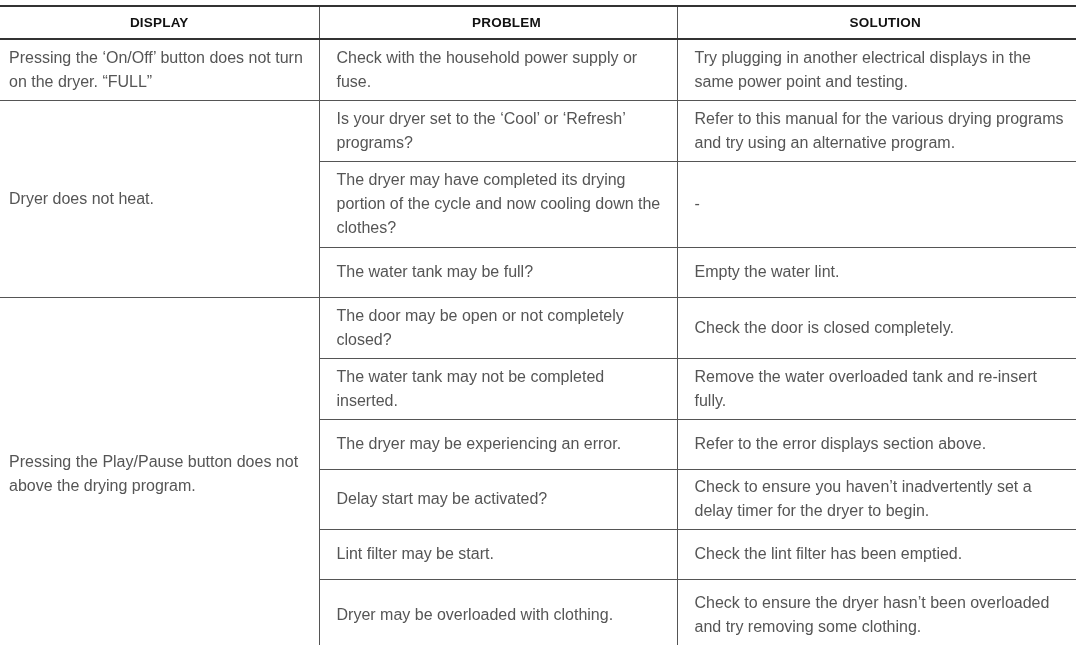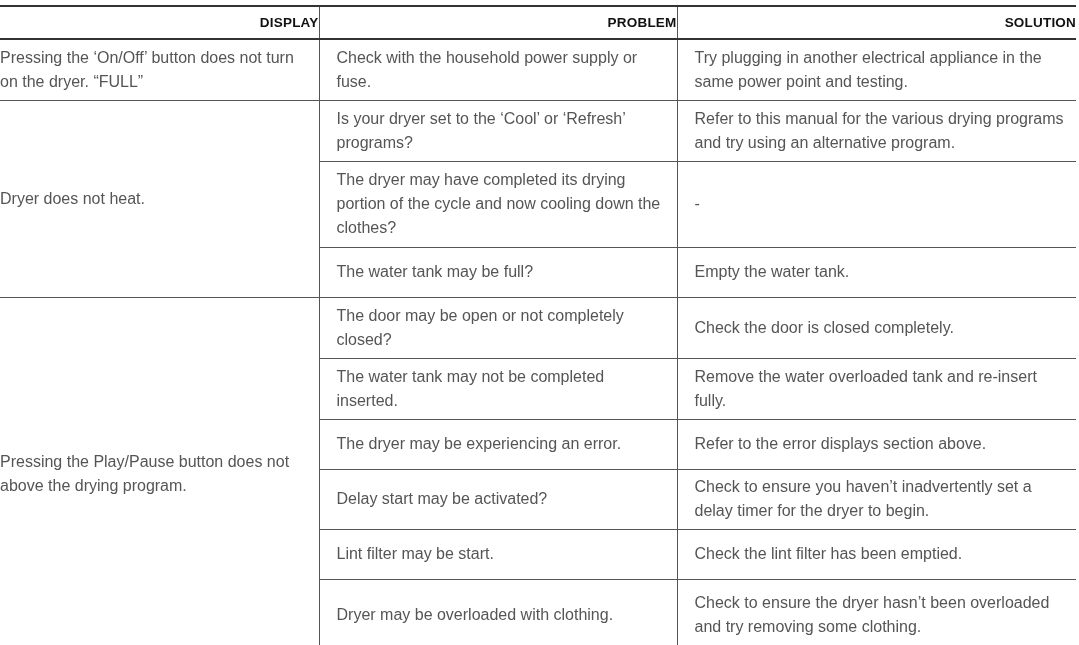--- a/index.html
+++ b/index.html
@@ -2,28 +2,28 @@
 <html><head>
 <meta charset="utf-8">
 <style>
   html, body { margin: 0; padding: 0; background: #ffffff; }
   body { width: 1079px; height: 645px; overflow: hidden; position: relative;
          font-family: "Liberation Sans", "DejaVu Sans", sans-serif; }
   table.ts { position: absolute; left: 0; top: 5px; width: 1076px; border-collapse: collapse; table-layout: fixed; }
   table.ts col.c1 { width: 319px; }
   table.ts col.c2 { width: 358px; }
   table.ts col.c3 { width: 399px; }
-  th { text-align: right; font-weight: bold; font-size: 13.5px; color: #111;
+  th { text-align: center; font-weight: bold; font-size: 13.5px; color: #111;
        height: 31px; padding: 0 0 0 17px; border-top: 2px solid #333; border-bottom: 2px solid #333;
        letter-spacing: 0.2px; }
   th.first { padding-left: 0; }
   th + th { border-left: 1.5px solid #555; }
   td { font-size: 16px; color: #555; line-height: 24px; vertical-align: middle;
        padding: 5px 8px 5px 17px; border-bottom: 1.5px solid #555; }
-  td.d { padding-left: 0; }
+  td.d { padding-left: 9px; }
   td + td, td.p { border-left: 1.5px solid #555; }
   tr.last td { border-bottom: 2px solid #333; }
 </style>
 </head>
 <body>
 
 <table class="ts">
   <colgroup>
       <col class="c1">
       <col class="c2">
@@ -34,35 +34,35 @@
       <th class="first">DISPLAY</th>
       <th>PROBLEM</th>
       <th>SOLUTION</th>
     </tr>
   </thead>
   <tbody>
 
     <tr style="height:61px">
       <td class="d">Pressing the ‘On/Off’ button does not turn on the dryer. “FULL”</td>
       <td>Check with the household power supply or fuse.</td>
-      <td>Try plugging in another electrical appliance in the same power point and testing.</td>
+      <td>Try plugging in another electrical displays in the same power point and testing.</td>
     </tr>
 
     <tr style="height:61px">
       <td class="d" rowspan="3">Dryer does not heat.</td>
       <td>Is your dryer set to the ‘Cool’ or ‘Refresh’ programs?</td>
       <td>Refer to this manual for the various drying programs and try using an alternative program.</td>
     </tr>
     <tr style="height:86px">
       <td class="p">The dryer may have completed its drying portion of the cycle and now cooling down the clothes?</td>
       <td>-</td>
     </tr>
     <tr style="height:50px">
       <td class="p">The water tank may be full?</td>
-      <td>Empty the water tank.</td>
+      <td>Empty the water lint.</td>
     </tr>
 
     <tr style="height:61px">
       <td class="d last-d" rowspan="6" style="border-bottom:2px solid #333">Pressing the Play/Pause button does not above the drying program.</td>
       <td>The door may be open or not completely closed?</td>
       <td>Check the door is closed completely.</td>
     </tr>
     <tr style="height:61px">
       <td class="p">The water tank may not be completed inserted.</td>
       <td>Remove the water overloaded tank and re-insert fully.</td>

